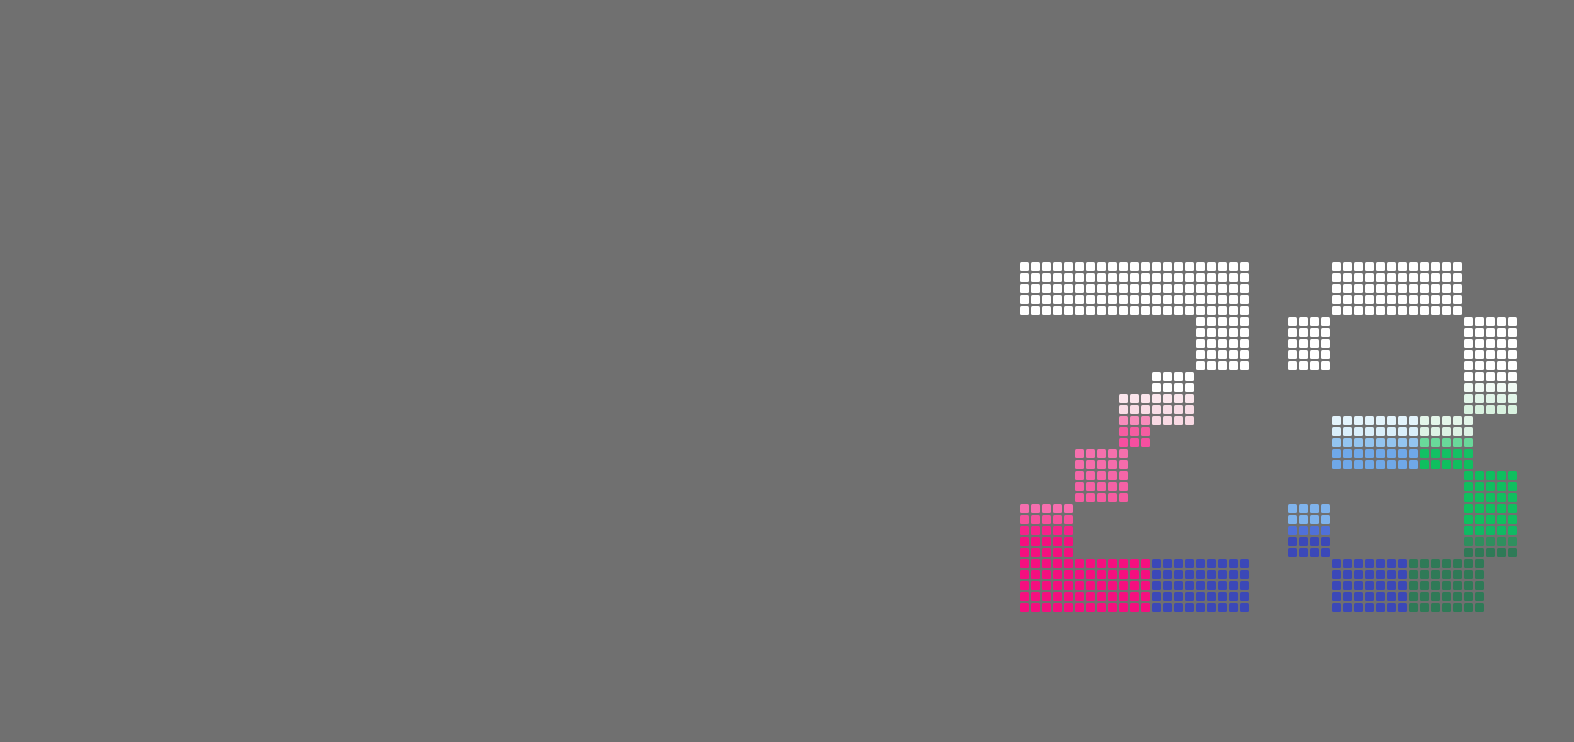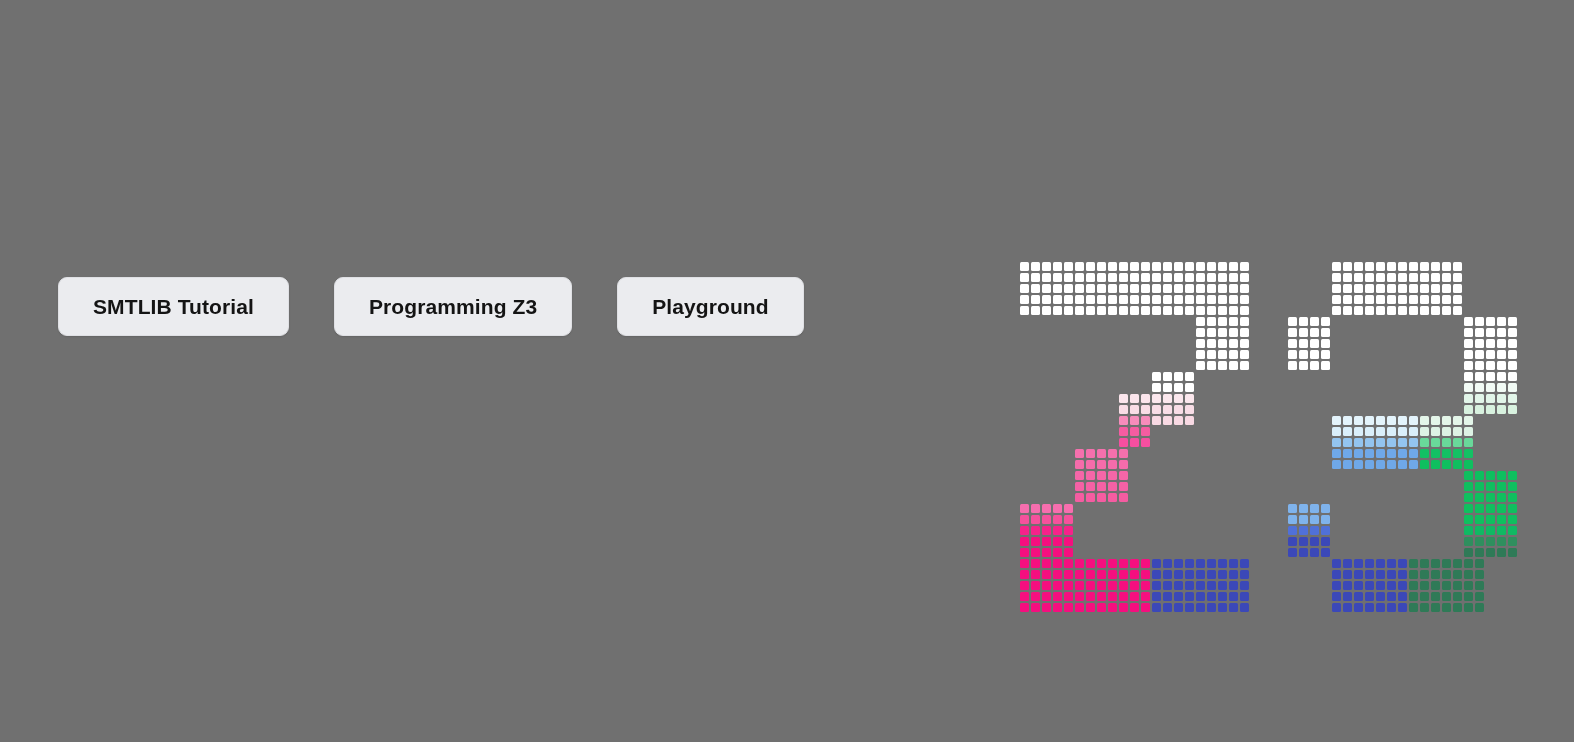--- a/index.html
+++ b/index.html
@@ -72,25 +72,20 @@
     width: 9px;
     height: 9px;
     border-radius: 1.5px;
   }
 </style>
 </head>
 <body>
 
 <div class="hero">
 
-  <div class="hero-actions">
-    <button class="hero-btn">SMTLIB Tutorial</button>
-    <button class="hero-btn">Programming Z3</button>
-    <button class="hero-btn">Playground</button>
-  </div>
 </div>
 
 <div class="logo">
   <div class="glyph glyph-z">
       <div class="px" style="left: 0px; top: 0px; width: 9px; height: 9px; background: rgb(255, 255, 255);"></div>
       <div class="px" style="left: 11px; top: 0px; width: 9px; height: 9px; background: rgb(255, 255, 255);"></div>
       <div class="px" style="left: 22px; top: 0px; width: 9px; height: 9px; background: rgb(255, 255, 255);"></div>
       <div class="px" style="left: 33px; top: 0px; width: 9px; height: 9px; background: rgb(255, 255, 255);"></div>
       <div class="px" style="left: 44px; top: 0px; width: 9px; height: 9px; background: rgb(255, 255, 255);"></div>
       <div class="px" style="left: 55px; top: 0px; width: 9px; height: 9px; background: rgb(255, 255, 255);"></div>

